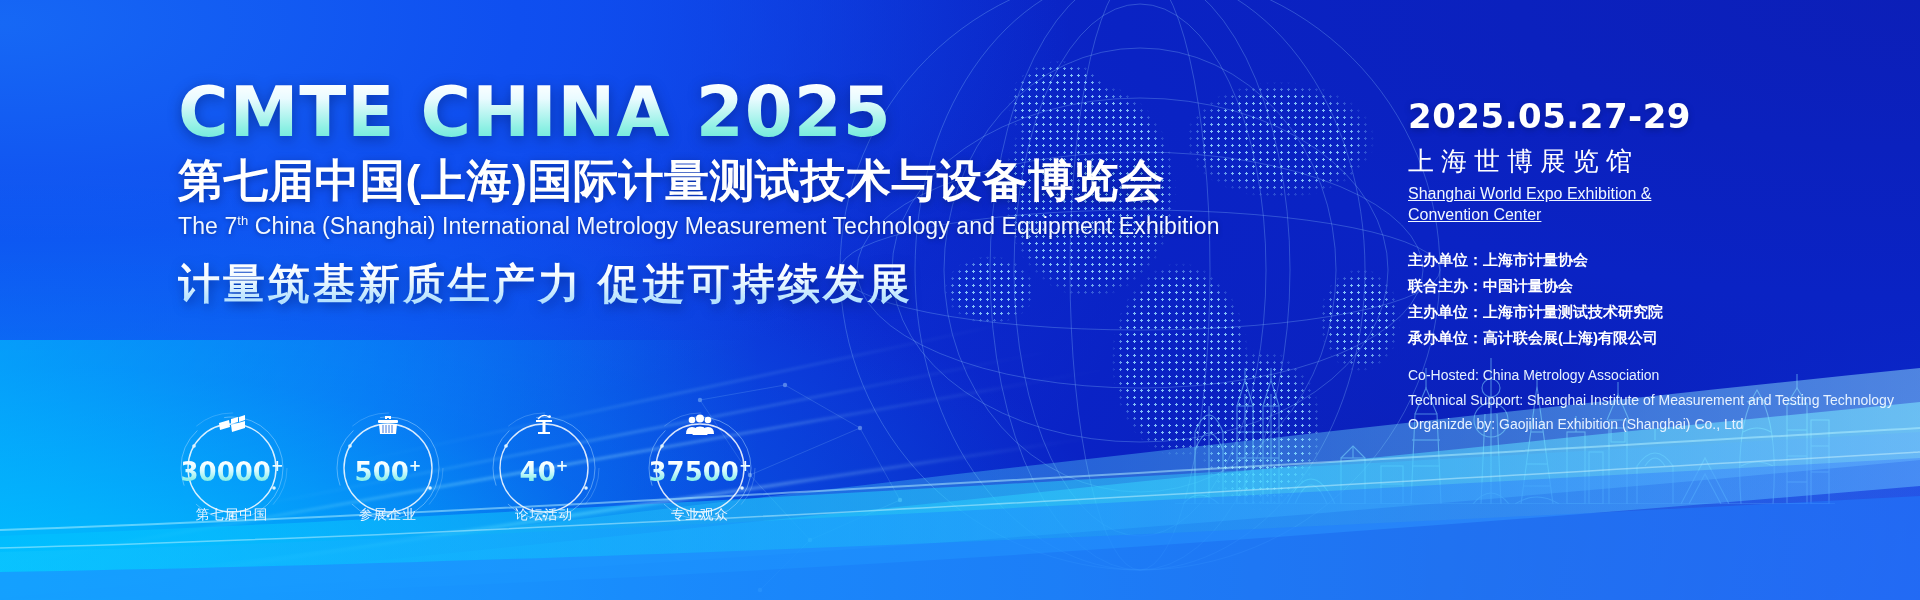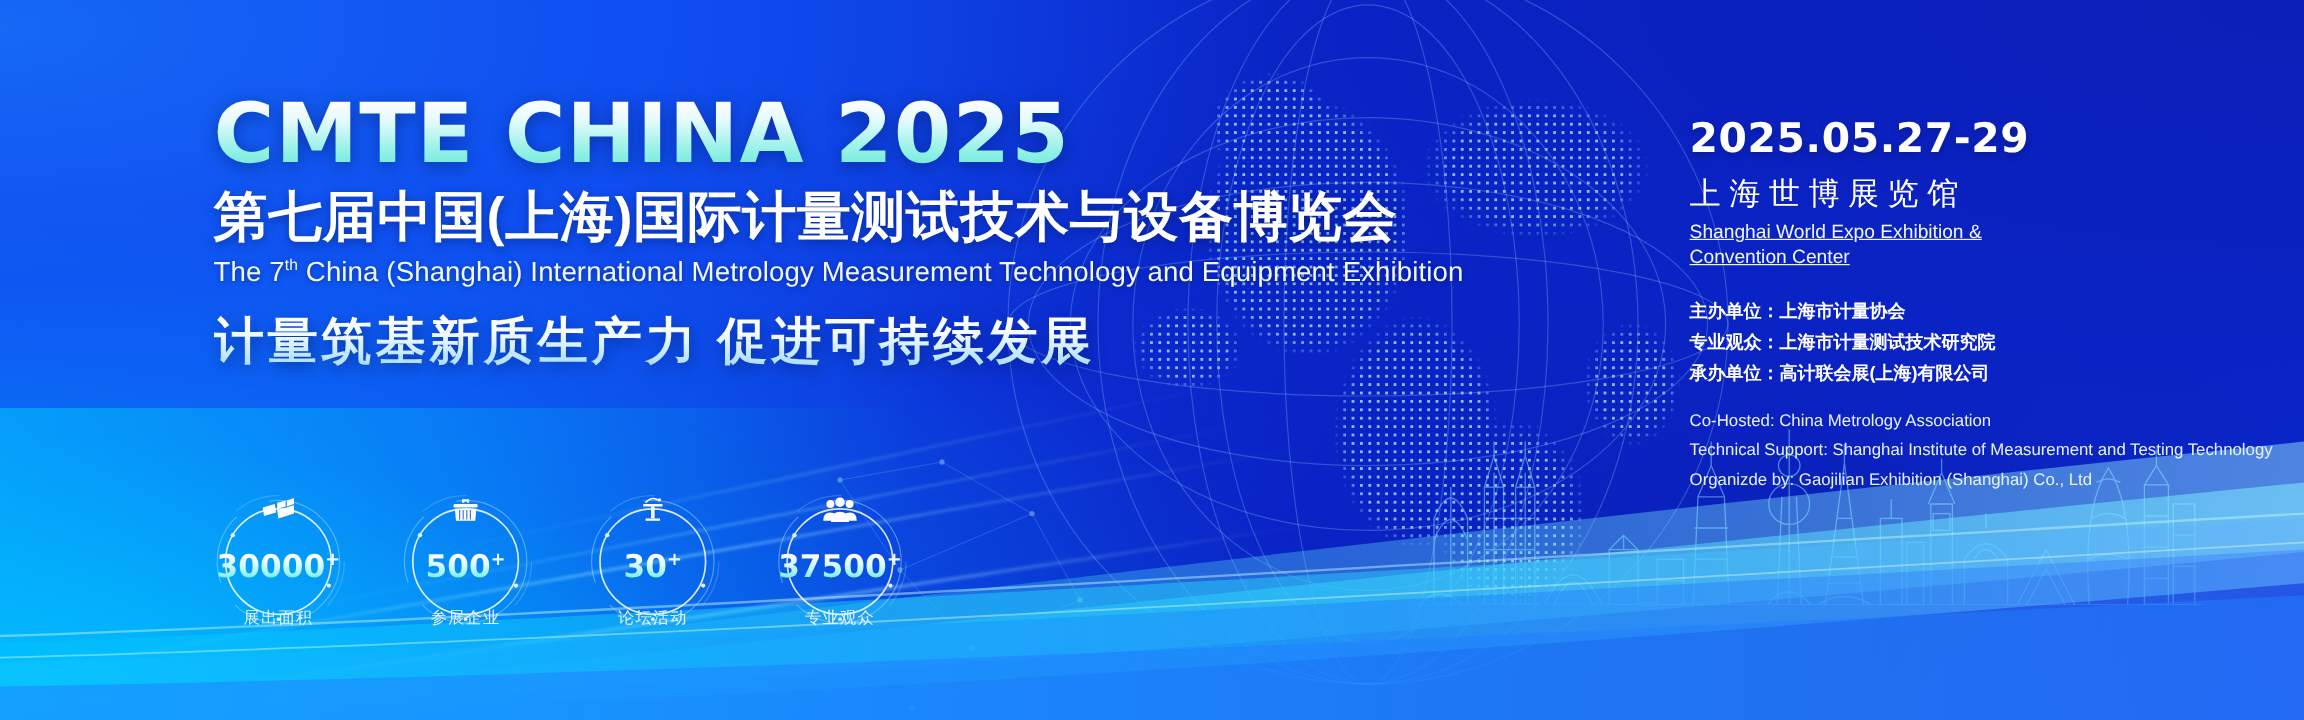--- a/index.html
+++ b/index.html
@@ -358,21 +358,21 @@
           <svg width="28" height="22" viewBox="0 0 28 22">
             <g fill="#ffffff">
               <polygon points="1,9 11,6 12,13 2,16"></polygon>
               <polygon points="13,5 20,3 20,8 13,10"></polygon>
               <polygon points="21,3 27,1 27,6 21,8"></polygon>
               <polygon points="13,11 27,7 27,14 14,18"></polygon>
             </g>
           </svg>
         </div>
         <div class="stat-num"><span>30000</span><sup>+</sup></div>
-        <div class="stat-label">展出面积</div>
+        <div class="stat-label">第七届中国</div>
       </div>
     </div>
 
     <div class="stat">
       <svg class="ring" viewBox="0 0 112 112">
         <circle cx="56" cy="56" r="44" fill="none" stroke="rgba(255,255,255,.85)" stroke-width="1.4"></circle>
         <circle cx="56" cy="56" r="51" fill="none" stroke="rgba(180,225,255,.45)" stroke-width="1" stroke-dasharray="120 22 60 30"></circle>
         <circle cx="56" cy="56" r="55" fill="none" stroke="rgba(180,225,255,.25)" stroke-width="1" stroke-dasharray="40 180"></circle>
         <circle cx="18" cy="34" r="1.8" fill="#dff4ff"></circle>
           <circle cx="98" cy="76" r="1.8" fill="#dff4ff"></circle>
@@ -413,21 +413,21 @@
           <svg width="24" height="24" viewBox="0 0 24 24">
             <g fill="#ffffff">
               <path d="M4 8 h16 v2 H4 Z"></path>
               <rect x="10.5" y="10" width="3" height="10"></rect>
               <path d="M6 20 h12 v2 H6 Z"></path>
             </g>
             <path d="M6 7 Q11 1 17 5" stroke="#ffffff" stroke-width="1.3" fill="none"></path>
             <circle cx="17.5" cy="4.6" r="1.4" fill="#ffffff"></circle>
           </svg>
         </div>
-        <div class="stat-num"><span>30</span><sup>+</sup></div>
+        <div class="stat-num"><span>40</span><sup>+</sup></div>
         <div class="stat-label">论坛活动</div>
       </div>
     </div>
 
     <div class="stat">
       <svg class="ring" viewBox="0 0 112 112">
         <circle cx="56" cy="56" r="44" fill="none" stroke="rgba(255,255,255,.85)" stroke-width="1.4"></circle>
         <circle cx="56" cy="56" r="51" fill="none" stroke="rgba(180,225,255,.45)" stroke-width="1" stroke-dasharray="120 22 60 30"></circle>
         <circle cx="56" cy="56" r="55" fill="none" stroke="rgba(180,225,255,.25)" stroke-width="1" stroke-dasharray="40 180"></circle>
         <circle cx="18" cy="34" r="1.8" fill="#dff4ff"></circle>
@@ -454,21 +454,22 @@
 
   </div>
 
   <div class="right">
     <div class="date">2025.05.27-29</div>
     <div class="venue-cn">上海世博展览馆</div>
     <div class="venue-en">Shanghai World Expo Exhibition &amp; Convention Center</div>
 
     <div class="org-cn">
       <div>主办单位：上海市计量协会</div>
-      <div>专业观众：上海市计量测试技术研究院</div>
+      <div>联合主办：中国计量协会</div>
+      <div>主办单位：上海市计量测试技术研究院</div>
       <div>承办单位：高计联会展(上海)有限公司</div>
     </div>
 
     <div class="org-en">
       <div>Co-Hosted: China Metrology Association</div>
       <div>Technical Support: Shanghai Institute of Measurement and Testing Technology</div>
       <div>Organizde by: Gaojilian Exhibition (Shanghai) Co., Ltd</div>
     </div>
   </div>
 

